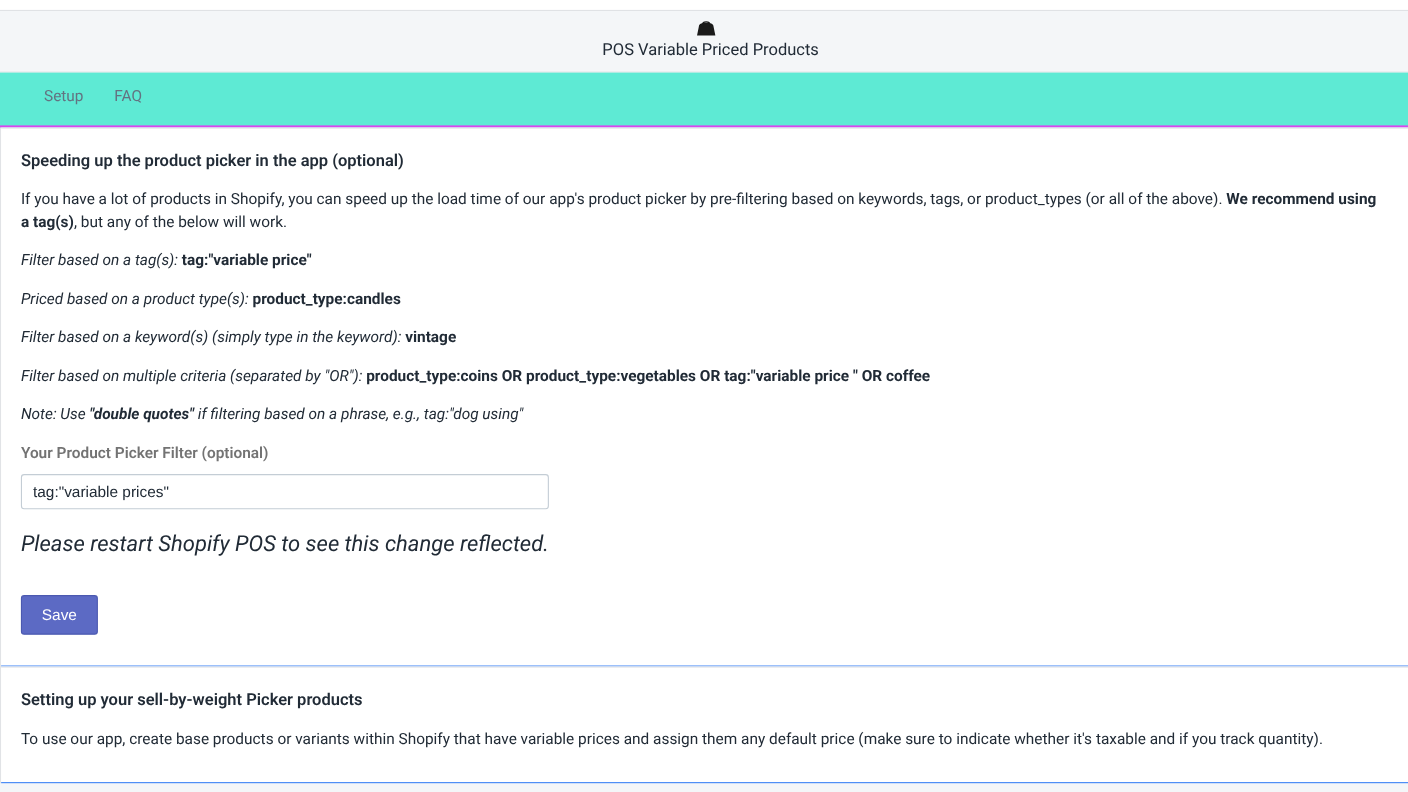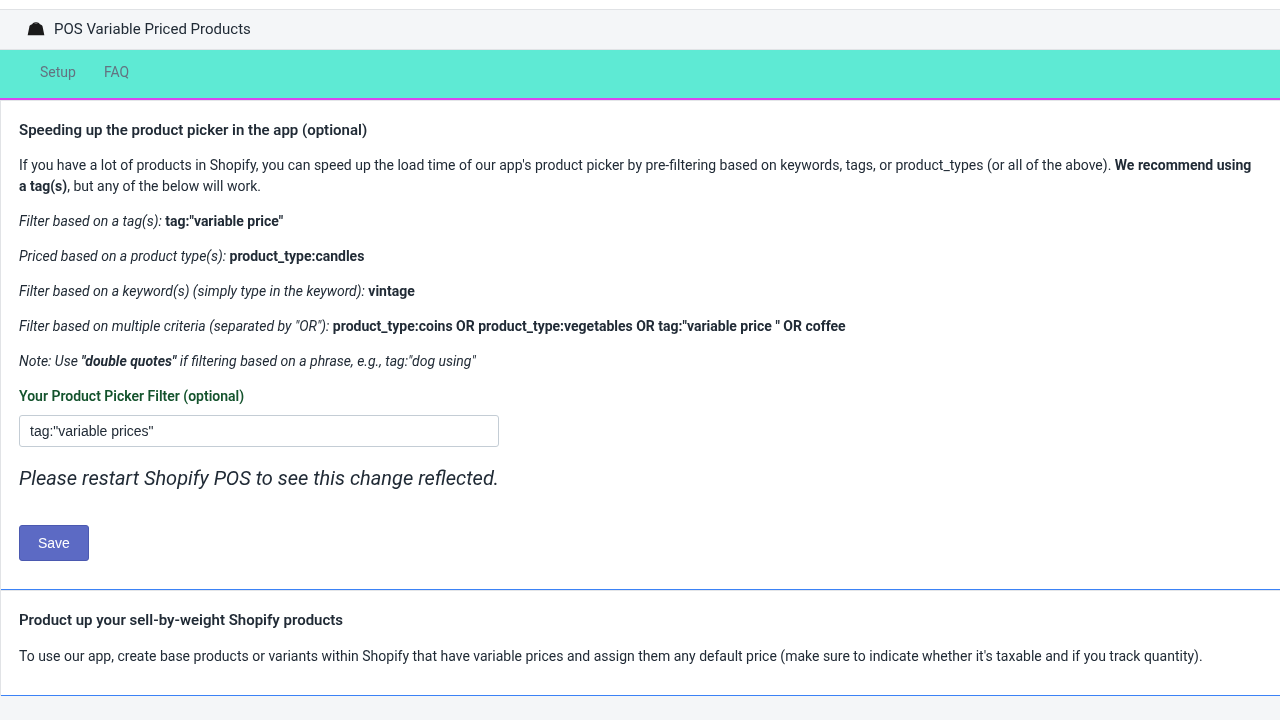--- a/index.html
+++ b/index.html
@@ -17,20 +17,21 @@
     height: 10px;
     background: #fff;
     border-bottom: 1px solid #e0e2e5;
   }
   .app-header {
     display: flex;
     align-items: center;
     padding: 8px 14px 8px 26px;
     background: #f4f6f8;
     border-bottom: 1px solid #e1e3e6;
+    flex-direction: column;
   }
   .app-header .logo {
     width: 20px;
     height: 16px;
     margin-right: 8px;
     display: inline-flex;
     align-items: center;
     justify-content: center;
   }
   .app-header .title {
@@ -71,21 +72,21 @@
     font-size: 14px;
     color: #212b36;
     margin-bottom: 14px;
   }
   .para:last-child { margin-bottom: 0; }
   .italic { font-style: italic; margin-top: 12px; }
   .bold { font-weight: 700; }
   .label {
     font-size: 14px;
     font-weight: 600;
-    color: #14532d;
+    color: #737373;
     margin-bottom: 8px;
     display: block;
   }
   .text-input {
     width: 480px;
     padding: 7px 10px;
     font-size: 14px;
     color: #212b36;
     background: #fff;
     border: 1px solid #c4cdd5;
@@ -165,17 +166,17 @@
 
     <label class="label">Your Product Picker Filter (optional)</label>
     <input type="text" class="text-input" value="tag:&quot;variable prices&quot;" style="">
 
     <p class="restart-note">Please restart Shopify POS to see this change reflected.</p>
 
     <button class="btn-primary">Save</button>
   </div>
 
   <div class="content-card">
-    <h2 class="section-heading">Product up your sell-by-weight Shopify products</h2>
+    <h2 class="section-heading">Setting up your sell-by-weight Picker products</h2>
     <p class="para">To use our app, create base products or variants within Shopify that have variable prices and assign them any default price (make sure to indicate whether it's taxable and if you track quantity).</p>
   </div>
 
 </div>
 
 </body></html>

